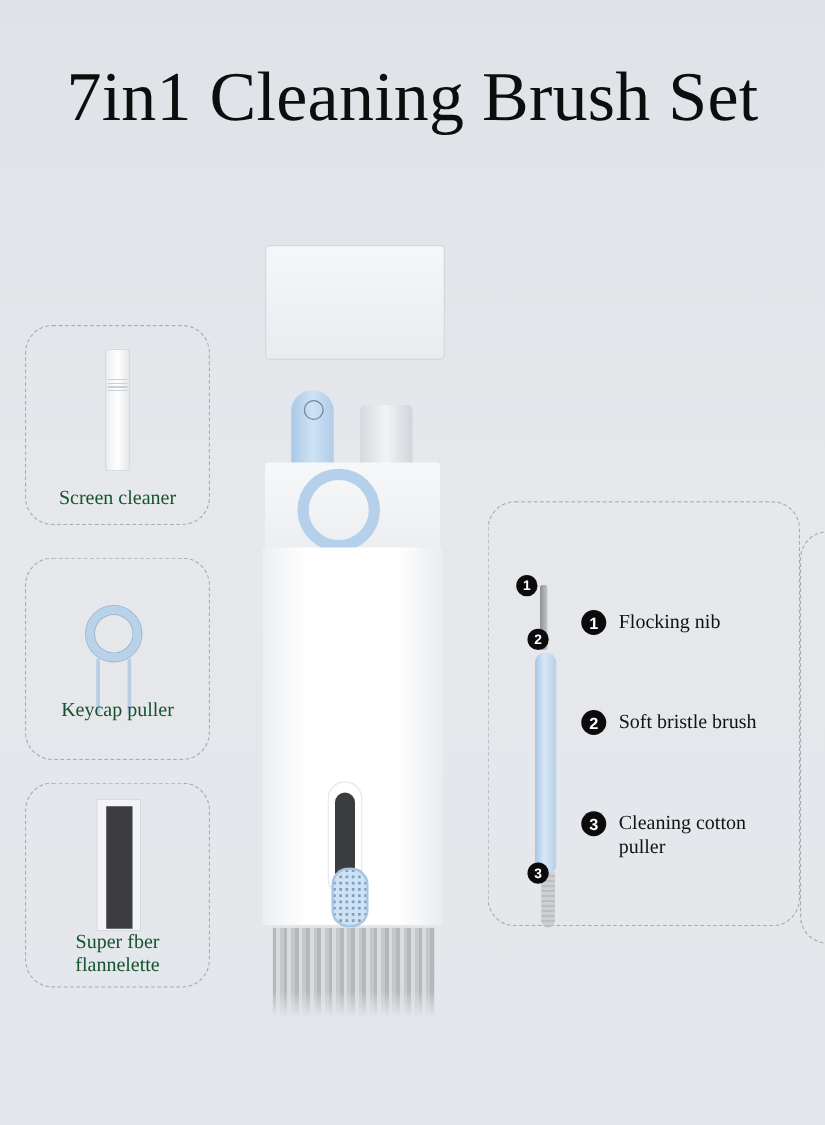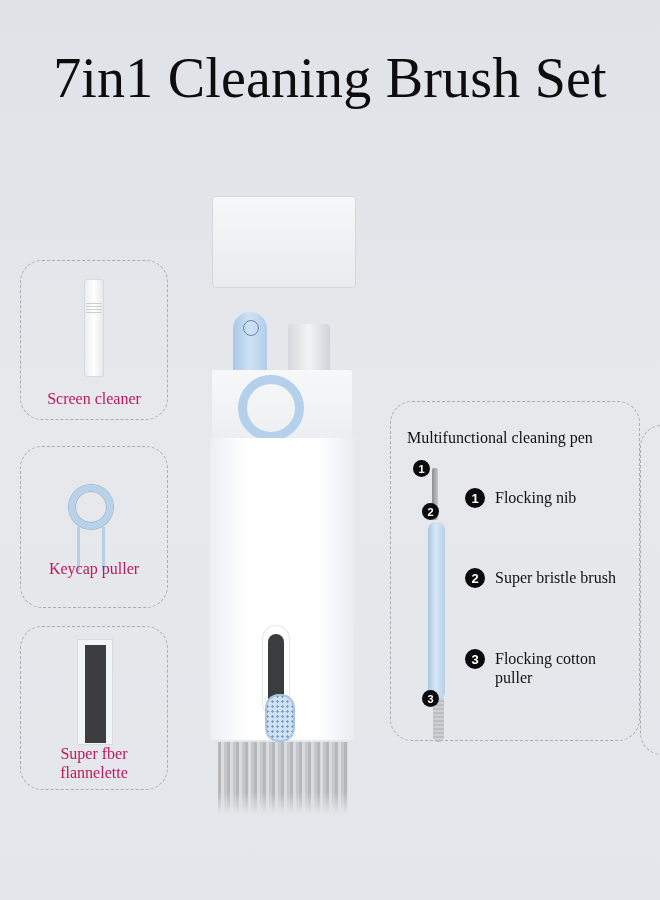--- a/index.html
+++ b/index.html
@@ -12,21 +12,21 @@
   .title {
     position:absolute; left:0; top:44px; width:660px; text-align:center;
     font-size:56px; line-height:68px; color:#0d0d0d; letter-spacing:0.2px;
   }
   .card {
     position:absolute; border:1.5px dashed #a9adb3; border-radius:22px;
     box-sizing:border-box;
   }
   .card-label {
     position:absolute; left:0; width:100%; text-align:center;
-    font-size:16px; line-height:19px; color:#be185d;
+    font-size:16px; line-height:19px; color:#14532d;
   }
   
   .c1 { left:20px; top:260px; width:148px; height:160px; }
   .bottle { position:absolute; left:63px; top:18px; width:20px; height:98px;
     background:linear-gradient(90deg,#e9ebee,#fff 50%,#e4e6ea); border-radius:3px;
     box-shadow: inset 0 0 0 1px #d6d9de; }
   .bottle::before { content:""; position:absolute; left:2px; top:22px; width:16px; height:12px;
     background:repeating-linear-gradient(0deg,#ccd0d5 0 1px,transparent 1px 3px); }
   
   .c2 { left:20px; top:446px; width:148px; height:162px; }
@@ -104,32 +104,31 @@
   <div class="big-ring"></div>
   <div class="tower"></div>
   <div class="slot"></div>
   <div class="slot-dark"></div>
   <div class="slide-btn"></div>
   <div class="bristles"></div>
 </div>
 
 <div class="c4-ghost"></div>
 <div class="card c4">
-  <div class="panel-title">Multifunctional cleaning pen</div>
   <div class="item" style="top:86px">
     <span class="num">1</span>
     <span>Flocking nib</span>
   </div>
   <div class="item" style="top:166px">
     <span class="num">2</span>
-    <span>Super bristle brush</span>
+    <span>Soft bristle brush</span>
   </div>
   <div class="item" style="top:247px">
     <span class="num">3</span>
-    <span><span>Flocking cotton</span><br><span>puller</span></span>
+    <span><span>Cleaning cotton</span><br><span>puller</span></span>
   </div>
 </div>
 
 <div>
   <div class="pen-tip"></div>
   <div class="pen-body"></div>
   <div class="pen-swab"></div>
   <span class="num sm" style="left:413px;top:460px">1</span>
   <span class="num sm" style="left:422px;top:503px">2</span>
   <span class="num sm" style="left:422px;top:690px">3</span>

